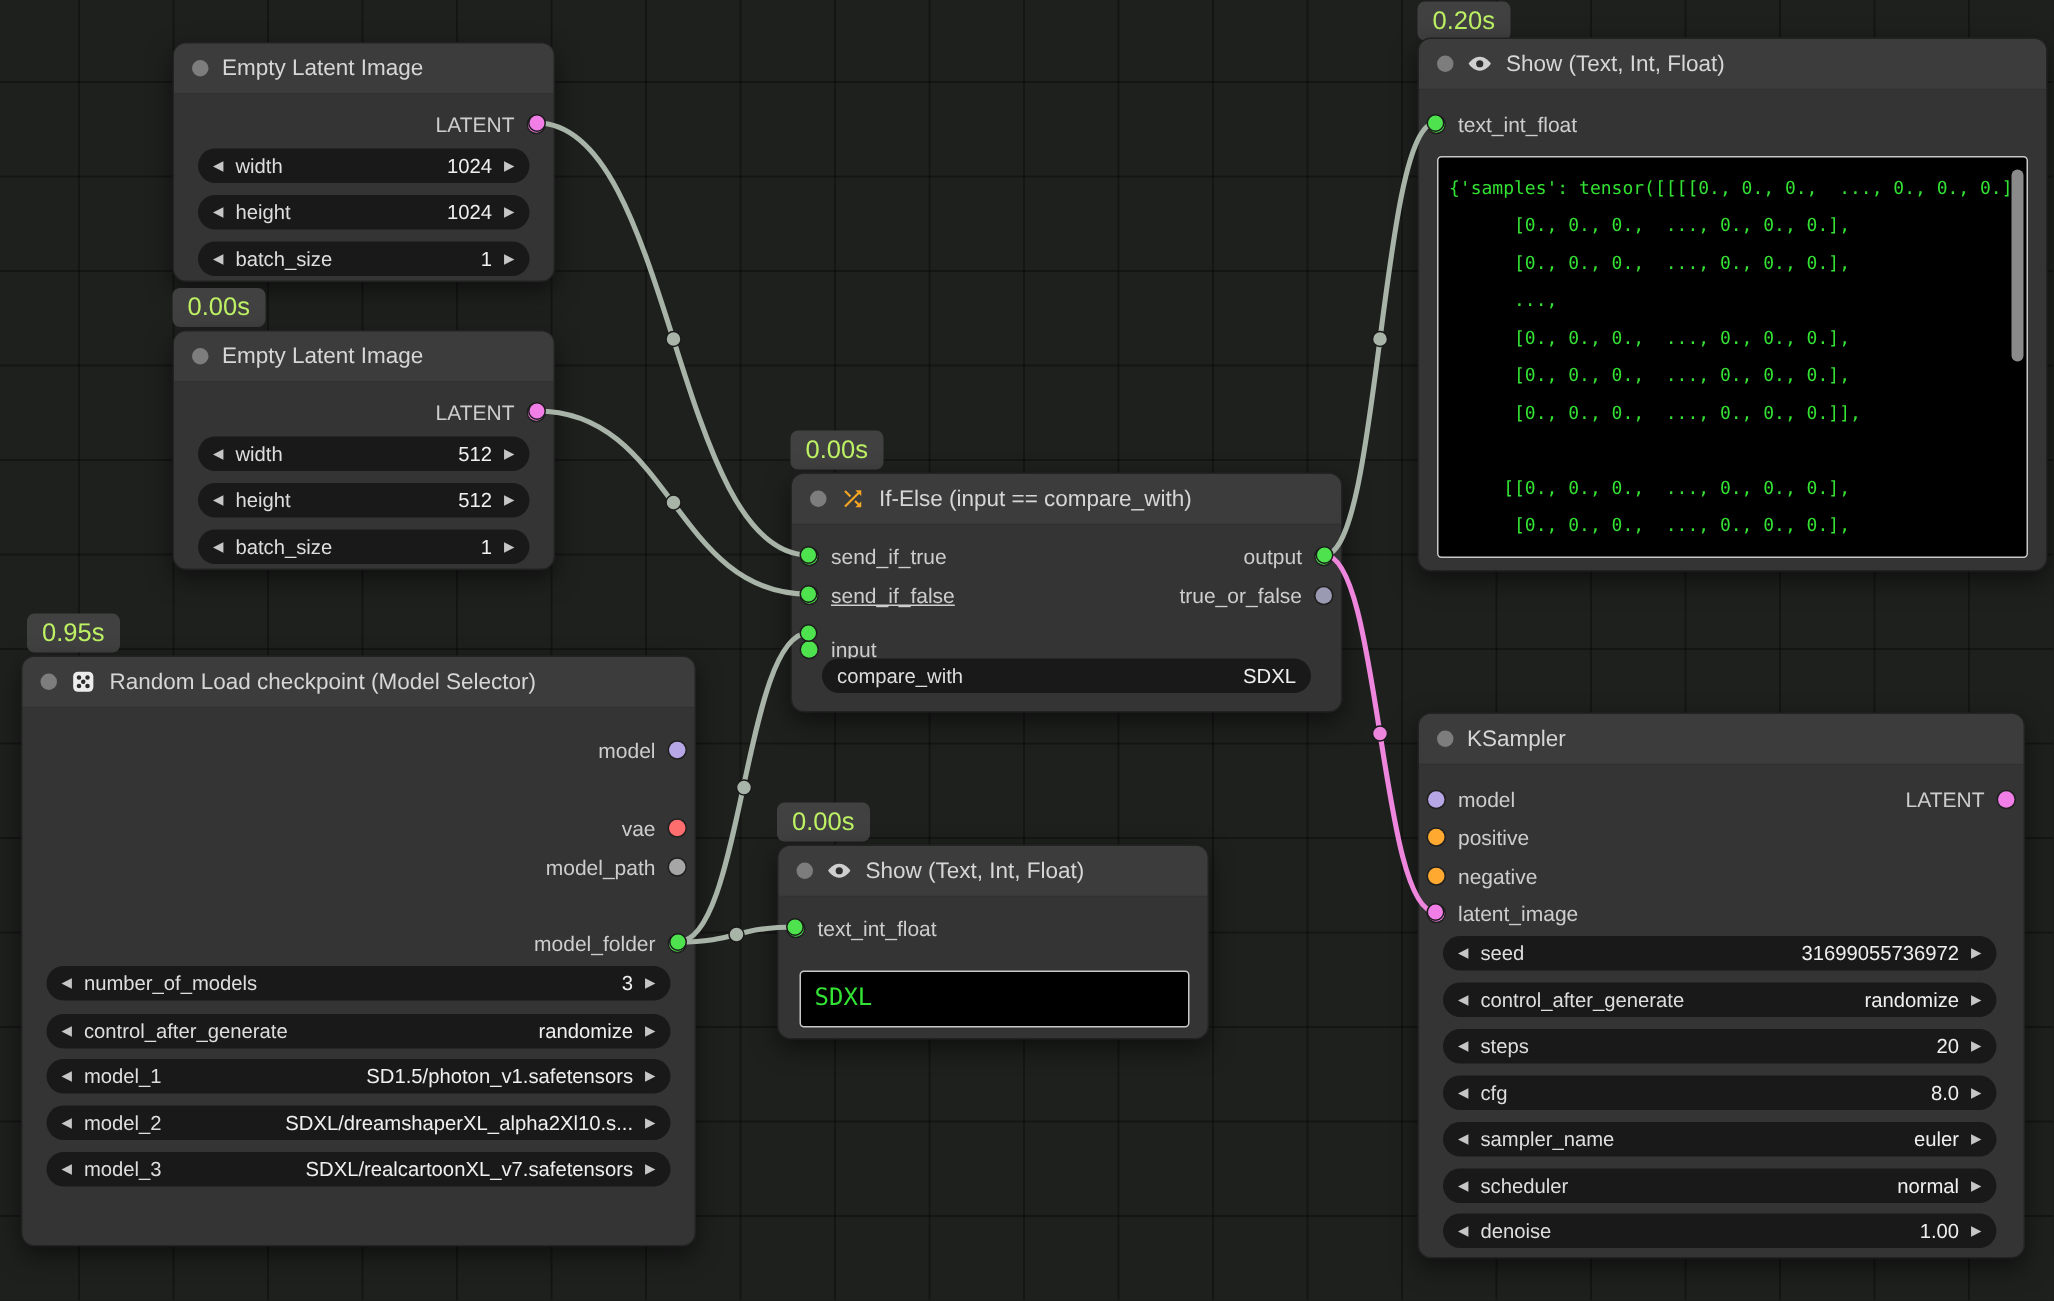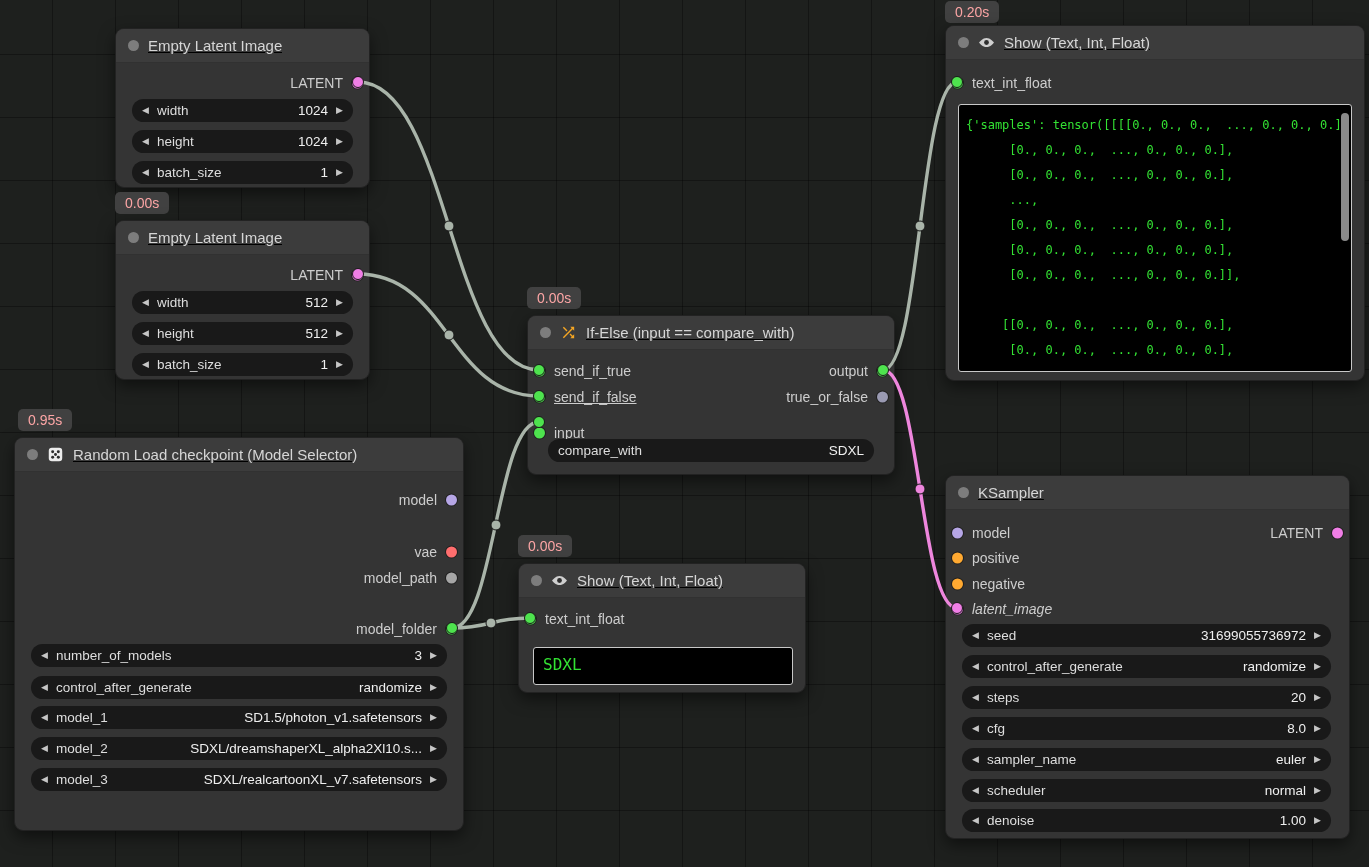--- a/index.html
+++ b/index.html
@@ -9,21 +9,21 @@
     background-color:#1e201e;
     background-image:
       linear-gradient(rgba(0,0,0,0.33) 1px, transparent 1px),
       linear-gradient(90deg, rgba(0,0,0,0.33) 1px, transparent 1px);
     background-size:63px 63px; background-position:-11px -9px; }
 
   .node { position:absolute; z-index:2; background:#343434; border:1px solid #222;
     border-radius:9px; box-shadow:0 6px 16px rgba(0,0,0,.5); }
   .nheader { position:absolute; top:0; left:0; right:0; height:34px; display:flex;
     align-items:center; gap:9px; padding:0 12px; background:#3c3c3c;
-    border-radius:8px 8px 0 0; border-bottom:1px solid rgba(0,0,0,.18);text-decoration:underline; }
+    border-radius:8px 8px 0 0; border-bottom:1px solid rgba(0,0,0,.18); }
   .ntitle { color:#d6d6d6; font-size:15px; white-space:nowrap; overflow:hidden; }
   .hdot { width:11px; height:11px; border-radius:50%; background:#7d7d7d; flex:0 0 auto; }
   .hicon { width:17px; height:17px; flex:0 0 auto; }
   .hicon svg { width:17px; height:17px; display:block; }
 
   .row { position:absolute; height:22px; display:flex; align-items:center;
     color:#cdcdcd; font-size:14px; }
   .row .dot { position:absolute; width:11px; height:11px; border-radius:50%;
     top:50%; transform:translateY(-50%); box-shadow:0 0 0 1px rgba(0,0,0,.4); }
   .in  { left:0; right:50%; padding-left:26px; }
@@ -37,22 +37,22 @@
   .c-yellow{background:#ffd426} .c-red{background:#ff6e6e} .c-orange{background:#ffa931}
   .c-gray{background:#a6a6a6} .c-grayblue{background:#9a9ab2}
 
   .pill { position:absolute; height:23px; background:#191919; border-radius:12px;
     display:flex; align-items:center; padding:0 10px; color:#dedede; font-size:13.5px;
     gap:8px; }
   .pill .arr { color:#c6c6c6; font-size:9px; line-height:1; }
   .pill .wval { margin-left:auto; color:#efefef; white-space:nowrap; }
   .pill .wlab { white-space:nowrap; }
 
-  .badge { position:absolute; z-index:2; background:#414141; color:#fca5a5;
-    border-radius:5px; font-size:14px; padding:3px 10px; }
+  .badge { position:absolute; z-index:2; background:#414141; color:#bef264;
+    border-radius:5px; font-size:17px; padding:3px 10px; }
 
   .textbox { position:absolute; background:#000; border:1px solid #c8c8c8;
     border-radius:3px; color:#33e233; overflow:hidden; }
   .tb-small { font-size:16px; padding:7px 9px; font-family:"DejaVu Sans Mono",monospace; }
   .tb-big { font-size:12px; line-height:25px; padding:8px 6px 0 7px;
     font-family:"DejaVu Sans Mono",monospace; white-space:pre; }
   .sthumb { position:absolute; width:8px; border-radius:4px; background:#8a8a8a; }
 
   #wires { position:absolute; inset:0; z-index:3; pointer-events:none; }
 </style>
@@ -283,21 +283,21 @@
       <span class="dot c-pink"></span>
     </div>
     <div class="row in" style="top:71px;">
       <span class="dot c-orange"></span>
       <span>positive</span>
     </div>
     <div class="row in" style="top:97px;">
       <span class="dot c-orange"></span>
       <span>negative</span>
     </div>
-    <div class="row in" style="top:122px;font-style:italic;">
+    <div class="row in" style="top:122px;">
       <span class="dot c-pink"></span>
       <span>latent_image</span>
     </div>
     <div class="pill" style="left:16px; right:18px; top:148px;">
       <span class="arr">◀</span>
       <span class="wlab">seed</span>
       <span class="wval">31699055736972</span>
       <span class="arr">▶</span>
     </div>
     <div class="pill" style="left:16px; right:18px; top:179px;">

